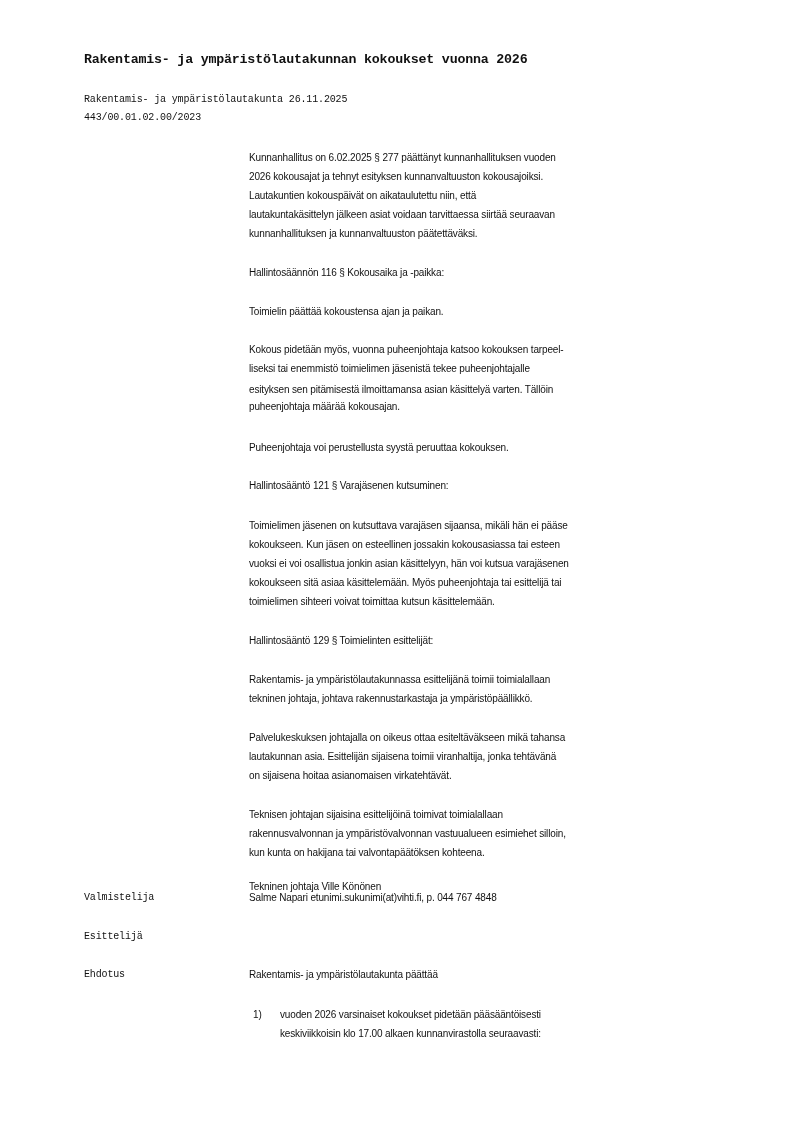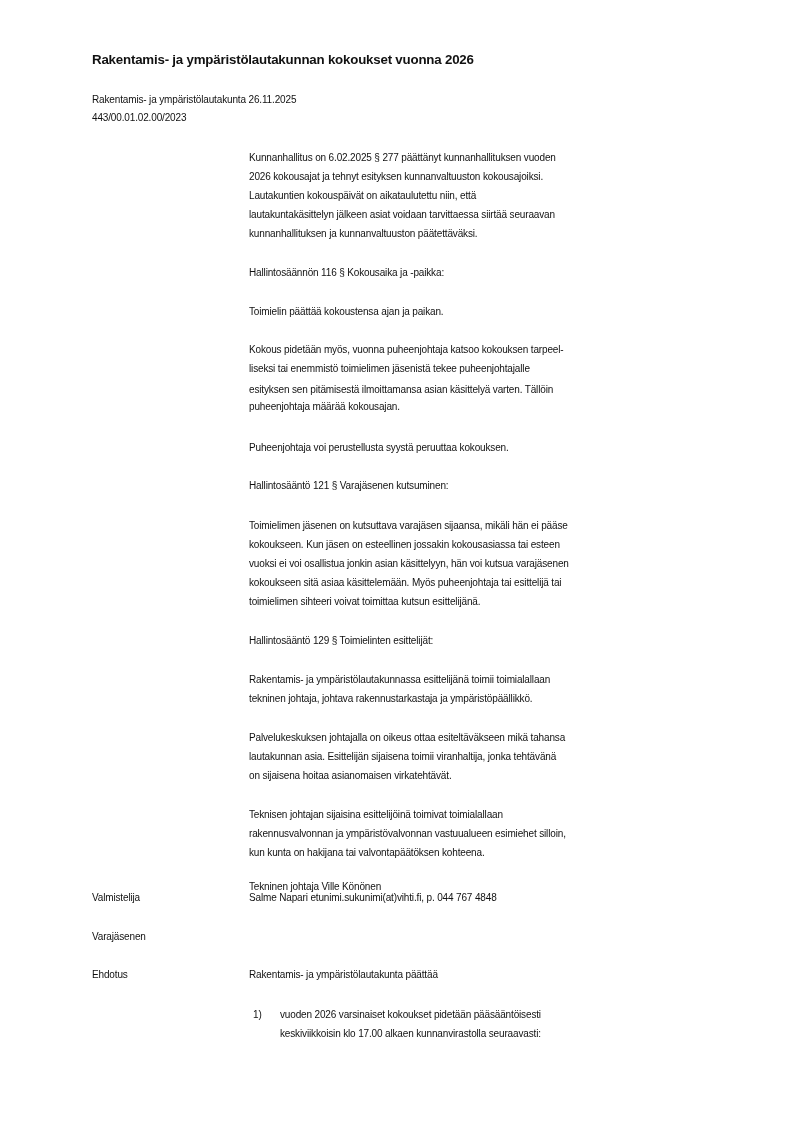--- a/index.html
+++ b/index.html
@@ -1,20 +1,20 @@
 <!DOCTYPE html>
 <html><head>
 <meta charset="utf-8">
 <style>
   html, body { margin: 0; padding: 0; background: #ffffff; }
   body { width: 794px; height: 1122px; position: relative; overflow: hidden;
          font-family: "Liberation Sans", sans-serif; color: #111; }
   .line { position: absolute; font-size: 10px; line-height: 19px; white-space: nowrap; letter-spacing: -0.15px; }
   .title { font-weight: bold; font-size: 13.3px; letter-spacing: -0.2px; }
-  .label { left: 92px; }
+  .label { left: 84px; font-family: Liberation Mono, monospace; }
   .body { left: 249px; }
   .num { left: 253px; }
   .item { left: 280px; }
 </style>
 </head>
 <body>
 
 <div class="line label title" style="top:50px;">Rakentamis- ja ympäristölautakunnan kokoukset vuonna 2026</div>
 
 <div class="line label" style="top:90px;">Rakentamis- ja ympäristölautakunta  26.11.2025</div>
@@ -40,21 +40,21 @@
 
 <div class="line body" style="top:438px;">Puheenjohtaja  voi perustellusta syystä peruuttaa  kokouksen.</div>
 
 <div class="line body" style="top:476px;">Hallintosääntö 121 § Varajäsenen kutsuminen:</div>
 
 <div>
   <div class="line body" style="top:516px;">Toimielimen jäsenen on kutsuttava  varajäsen sijaansa, mikäli hän ei pääse</div>
   <div class="line body" style="top:535px;">kokoukseen.  Kun jäsen on esteellinen jossakin kokousasiassa tai esteen</div>
   <div class="line body" style="top:554px;">vuoksi ei voi osallistua jonkin asian käsittelyyn, hän voi kutsua varajäsenen</div>
   <div class="line body" style="top:573px;">kokoukseen sitä asiaa käsittelemään. Myös puheenjohtaja  tai esittelijä tai</div>
-  <div class="line body" style="top:592px;">toimielimen sihteeri voivat toimittaa kutsun esittelijänä.</div>
+  <div class="line body" style="top:592px;">toimielimen sihteeri voivat toimittaa kutsun käsittelemään.</div>
 </div>
 
 <div class="line body" style="top:631px;">Hallintosääntö 129 § Toimielinten esittelijät:</div>
 
 <div>
   <div class="line body" style="top:670px;">Rakentamis- ja ympäristölautakunnassa esittelijänä toimii toimialallaan</div>
   <div class="line body" style="top:689px;">tekninen johtaja, johtava rakennustarkastaja ja ympäristöpäällikkö.</div>
 </div>
 
 <div>
@@ -68,21 +68,21 @@
   <div class="line body" style="top:824px;">rakennusvalvonnan ja ympäristövalvonnan vastuualueen esimiehet silloin,</div>
   <div class="line body" style="top:843px;">kun kunta on hakijana tai valvontapäätöksen kohteena.</div>
 </div>
 
 <div>
   <div class="line label" style="top:888px;">Valmistelija</div>
   <div class="line body" style="top:888px;">Salme Napari  etunimi.sukunimi(at)vihti.fi, p. 044 767 4848</div>
 </div>
 
 <div>
-  <div class="line label" style="top:927px;">Varajäsenen</div>
+  <div class="line label" style="top:927px;">Esittelijä</div>
   <div class="line body" style="top:877px;">Tekninen johtaja Ville Könönen</div>
 </div>
 
 <div>
   <div class="line label" style="top:965px;">Ehdotus</div>
   <div class="line body" style="top:965px;">Rakentamis- ja ympäristölautakunta  päättää</div>
 </div>
 
 <div>
   <div class="line num" style="top:1005px;">1)</div>

